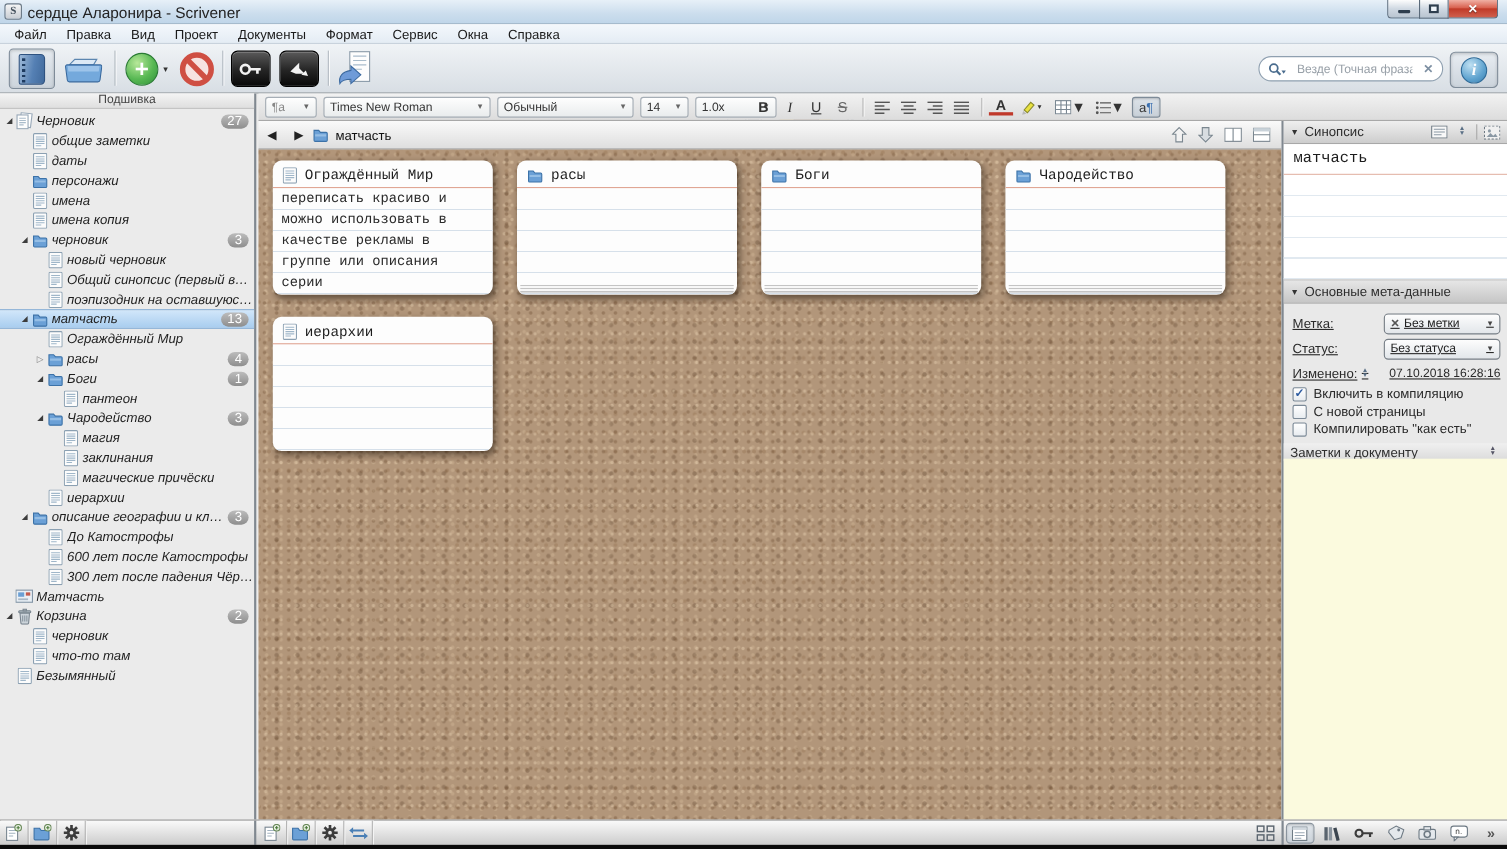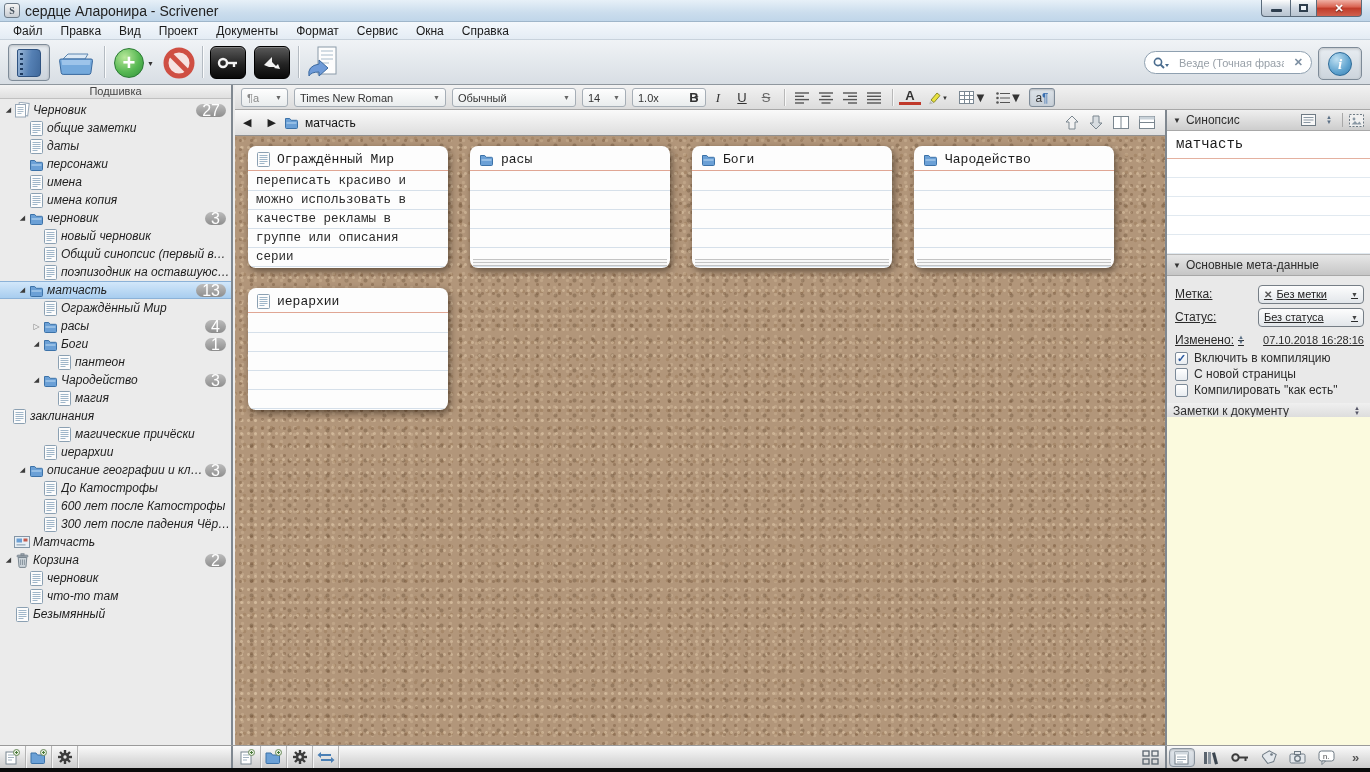--- a/index.html
+++ b/index.html
@@ -82,21 +82,21 @@
   #binder { position:absolute; left:0; top:85px; width:233px; height:660px; background:#ebebeb; border-right:2px solid #808890; }
   #binderheader { height:14px; background:linear-gradient(#f4f4f4,#dfdfdf); border-bottom:1px solid #c0c0c0;
     text-align:center; font-size:11px; color:#444; line-height:13px; }
   #tree { padding-top:2px; }
   .trow { height:18px; display:flex; align-items:center; white-space:nowrap; }
   .trow .tarrow { width:11px; text-align:center; font-size:7px; color:#3c3c3c; flex:0 0 11px;}
   .trow .tarrow.closed { color:#808080; font-size:8px; }
   .trow .ticon { width:16px; flex:0 0 16px; display:flex; justify-content:center; }
   .trow .tlabel { margin-left:3px; overflow:hidden; text-overflow:ellipsis; flex:1 1 auto;font-style:italic; }
   .trow .badge { margin-left:auto; margin-right:5px; flex:0 0 auto; background:linear-gradient(#bcbcbc,#8e8e8e);
-    color:#fff; font-size:16px; padding:0 6px; height:13px; line-height:13px; border-radius:7px; }
+    color:#fff; font-size:12px; padding:0 6px; height:13px; line-height:13px; border-radius:7px; }
   .trow.sel { background:linear-gradient(#d2e7fa,#a8cdef); border-top:1px solid #8cb2d8; border-bottom:1px solid #8cb2d8; }
 
   
   #headerbar { position:absolute; left:235px; top:110px; width:930px; height:26px;
     background:linear-gradient(#fafafa,#dedede); border-bottom:1px solid #909090; display:flex; align-items:center; }
   .navarrow { font-size:11px; color:#222; padding:0 8px; }
   #hdrtitle { margin-left:6px; font-size:12px; color:#111; }
   #hdricons { margin-left:auto; display:flex; align-items:center; gap:10px; padding-right:10px; }
 
   
@@ -543,21 +543,21 @@
         <div class="trow" style="padding-left: 45px;">
           <span class="tarrow"></span>
           <span class="ticon">
             <svg width="13" height="15" viewBox="0 0 13 15">
               <rect x="0.5" y="0.5" width="12" height="14" rx="1" fill="#fcfcfc" stroke="#8ba0b2"></rect>
               <path d="M2.5 3.5h8M2.5 5.5h8M2.5 7.5h8M2.5 9.5h8M2.5 11.5h5" stroke="#9fb6c9" fill="none"></path>
             </svg>
           </span>
           <span class="tlabel">магия</span>
         </div>
-        <div class="trow" style="">
+        <div class="trow" style="padding-left: 45px;">
           <span class="tarrow"></span>
           <span class="ticon">
             <svg width="13" height="15" viewBox="0 0 13 15">
               <rect x="0.5" y="0.5" width="12" height="14" rx="1" fill="#fcfcfc" stroke="#8ba0b2"></rect>
               <path d="M2.5 3.5h8M2.5 5.5h8M2.5 7.5h8M2.5 9.5h8M2.5 11.5h5" stroke="#9fb6c9" fill="none"></path>
             </svg>
           </span>
           <span class="tlabel">заклинания</span>
         </div>
         <div class="trow" style="padding-left: 45px;">

